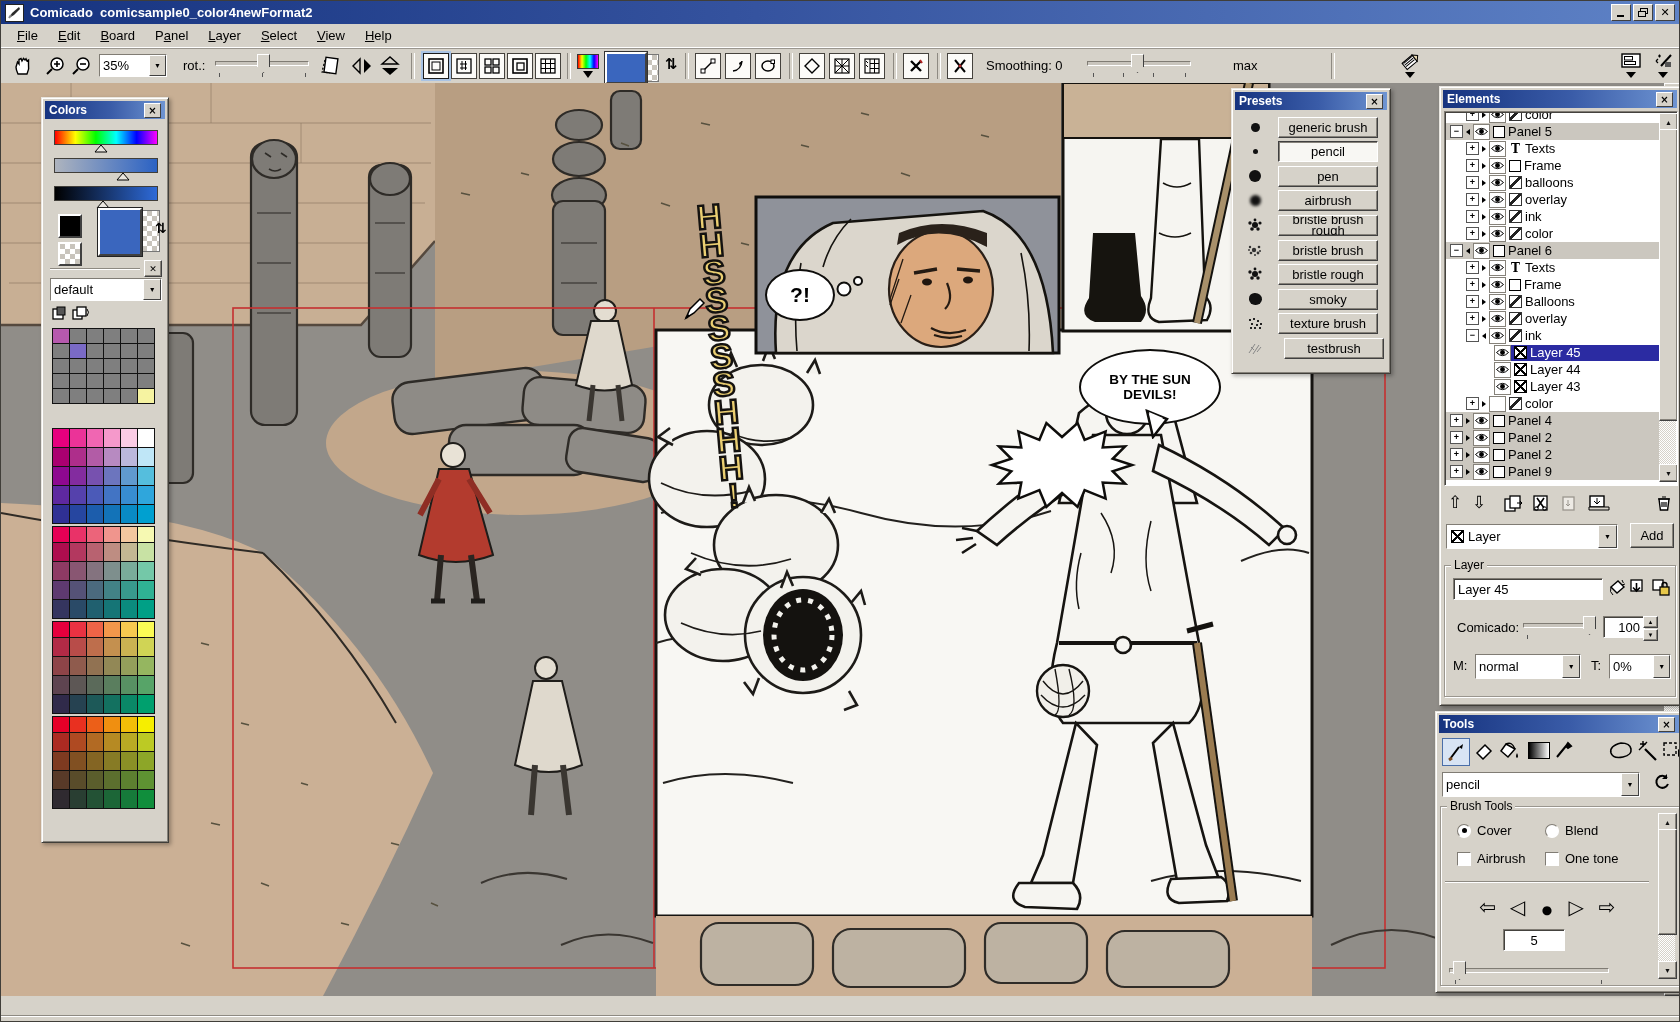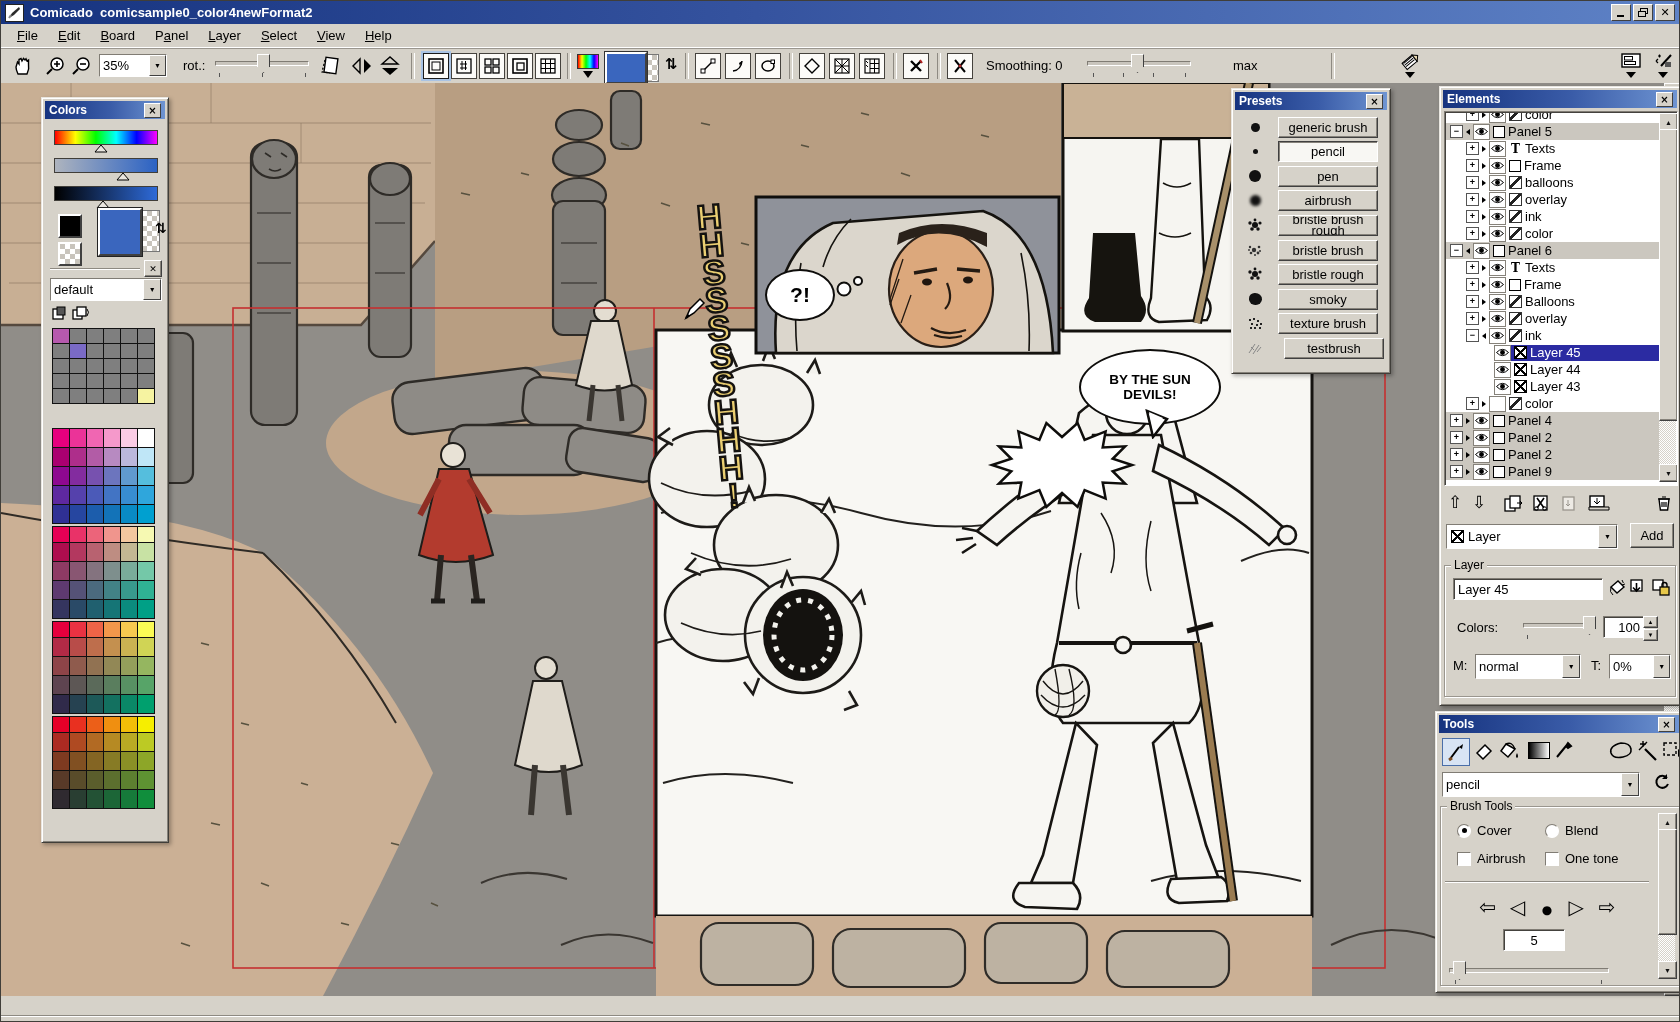--- a/index.html
+++ b/index.html
@@ -1180,21 +1180,21 @@
         <svg width="20" height="19">
             <rect x="2" y="2" width="11" height="11" fill="#fff" stroke="#000" stroke-width="1.3"></rect>
             <path d="M7.5,5 v8 m-3.5,-3.5 l3.5,3.5 3.5,-3.5" stroke="#000" fill="none" stroke-width="1.6"></path>
           </svg></span>
       <span style="position:absolute;left:206px;top:12px">
         <svg width="20" height="19">
             <rect x="2" y="2" width="10" height="10" fill="#fff" stroke="#000" stroke-width="1.3"></rect>
             <rect x="9" y="9" width="9" height="8" fill="#E8C84A" stroke="#000" stroke-width="1.3"></rect>
             <path d="M11,9 v-2 a2.5,2.5 0 0 1 5,0 v2" fill="none" stroke="#000" stroke-width="1.4"></path>
           </svg></span>
-      <span style="position:absolute;left:12px;top:54px">Colors:</span>
+      <span style="position:absolute;left:12px;top:54px">Comicado:</span>
       <span class="slider" style="position:absolute;left:78px;top:50px;width:72px">
         <span class="groove"></span>
           <span class="sthumb" style="left:60px"></span>
         <span class="ticks">
             <i style="left:4px"></i>
           </span>
       </span>
       <input class="field" style="position: absolute; left: 158px; top: 50px; width: 32px; height: 18px; text-align: right;" value="100">
       <span style="position:absolute;left:198px;top:50px;display:flex;flex-direction:column;gap:1px">
         <span class="btn" style="width:13px;height:10px;font-size:6px">▲</span>

